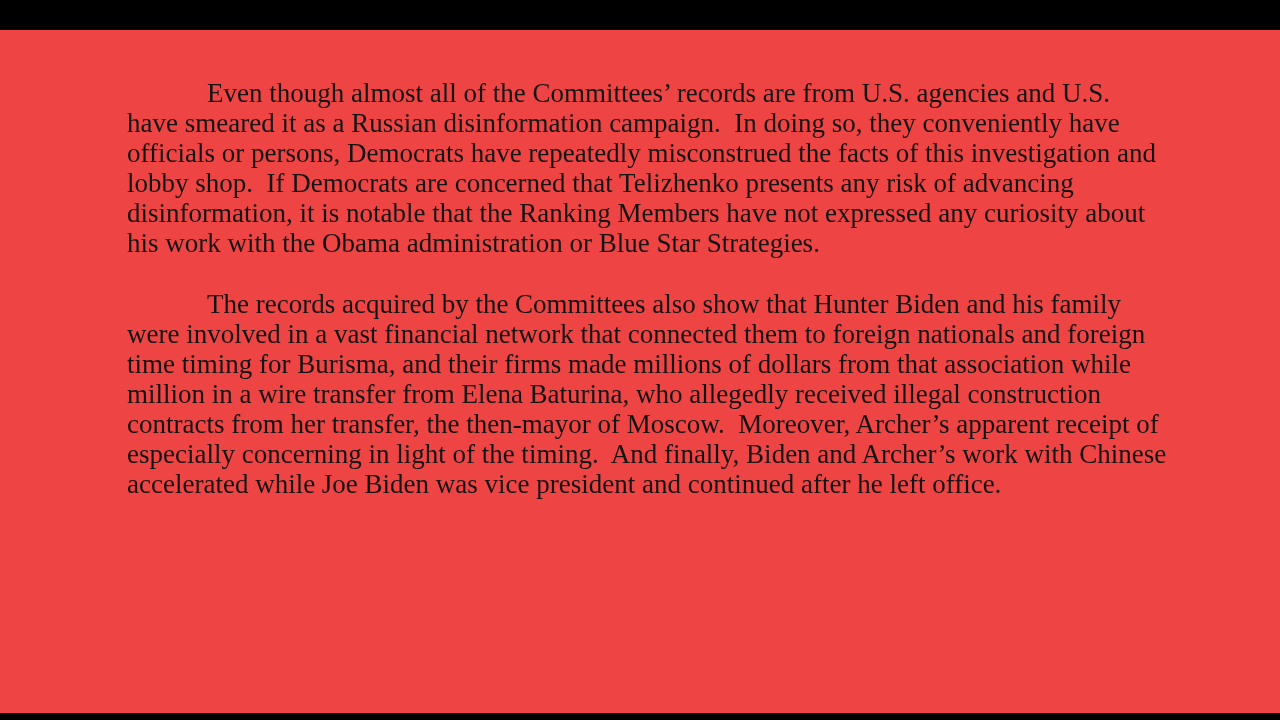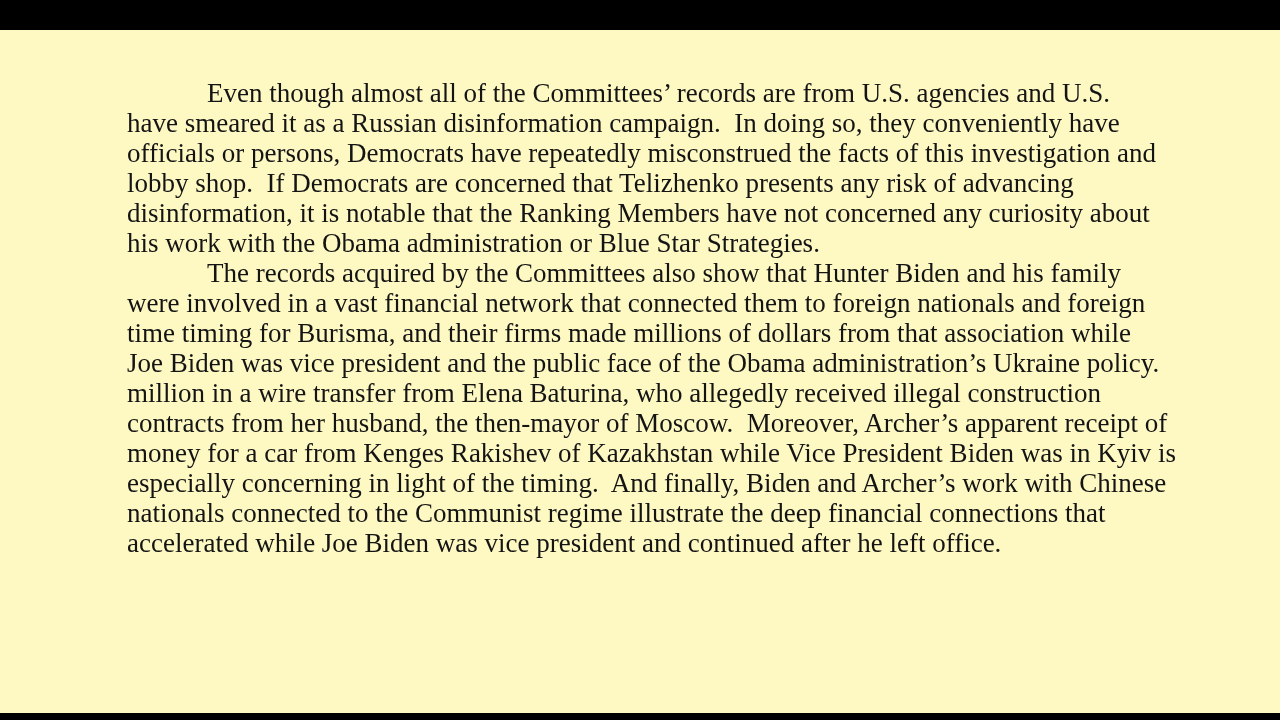--- a/index.html
+++ b/index.html
@@ -37,50 +37,47 @@
     position: absolute;
     top: 48px;
     left: 127px;
     width: 1035px;
     color: #141414;
     font-size: 27px;
     line-height: 30px;
     letter-spacing: 0px;
   }
   .paragraph { margin: 0; }
-  .paragraph + .paragraph { }
+  .paragraph + .paragraph { margin-top: 31px; }
   .line {
     white-space: pre;   
     height: 30px;
   }
   .line.indent { padding-left: 80px; }
 </style>
 </head>
 <body>
 
 <div class="letterbox letterbox-top" style="background: rgb(0, 0, 0);"></div>
 
-<div class="page" style="background: #fef9c3;">
+<div class="page" style="background: #ef4444;">
   <div class="text-block" style="color: rgb(20, 20, 20);">
     <div class="paragraph">
         <div class="line indent">Even though almost all of the Committees’ records are from U.S. agencies and U.S.</div>
         <div class="line">have smeared it as a Russian disinformation campaign.  In doing so, they conveniently have</div>
         <div class="line">officials or persons, Democrats have repeatedly misconstrued the facts of this investigation and</div>
         <div class="line">lobby shop.  If Democrats are concerned that Telizhenko presents any risk of advancing</div>
-        <div class="line">disinformation, it is notable that the Ranking Members have not concerned any curiosity about</div>
+        <div class="line">disinformation, it is notable that the Ranking Members have not expressed any curiosity about</div>
         <div class="line">his work with the Obama administration or Blue Star Strategies.</div>
       </div>
     <div class="paragraph">
         <div class="line indent">The records acquired by the Committees also show that Hunter Biden and his family</div>
         <div class="line">were involved in a vast financial network that connected them to foreign nationals and foreign</div>
         <div class="line">time timing for Burisma, and their firms made millions of dollars from that association while</div>
-        <div class="line">Joe Biden was vice president and the public face of the Obama administration’s Ukraine policy.</div>
         <div class="line">million in a wire transfer from Elena Baturina, who allegedly received illegal construction</div>
-        <div class="line">contracts from her husband, the then-mayor of Moscow.  Moreover, Archer’s apparent receipt of</div>
-        <div class="line">money for a car from Kenges Rakishev of Kazakhstan while Vice President Biden was in Kyiv is</div>
+        <div class="line">contracts from her transfer, the then-mayor of Moscow.  Moreover, Archer’s apparent receipt of</div>
         <div class="line">especially concerning in light of the timing.  And finally, Biden and Archer’s work with Chinese</div>
-        <div class="line">nationals connected to the Communist regime illustrate the deep financial connections that</div>
         <div class="line">accelerated while Joe Biden was vice president and continued after he left office.</div>
       </div>
   </div>
 </div>
 
 <div class="letterbox letterbox-bottom" style="background: rgb(0, 0, 0);"></div>
 
 </body></html>

